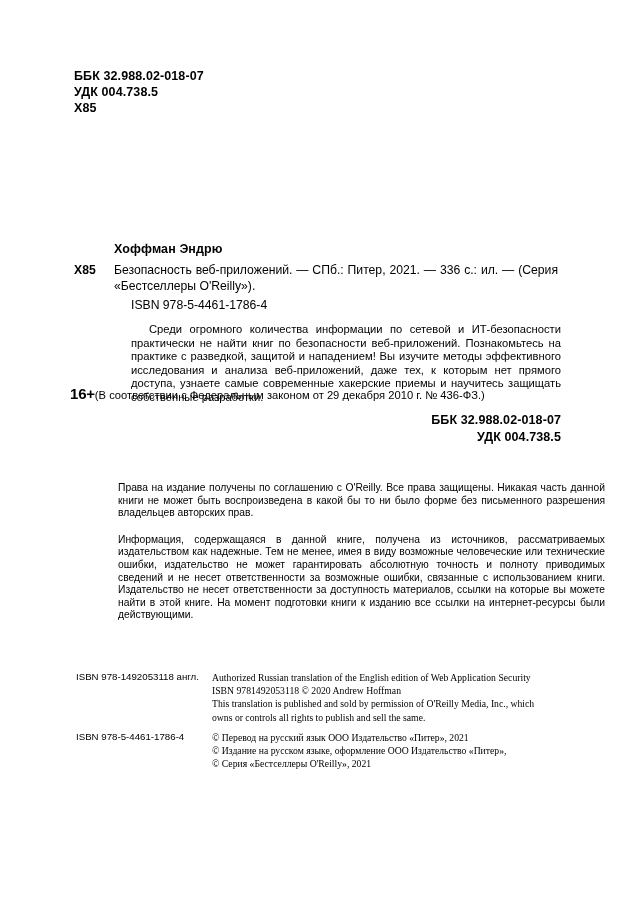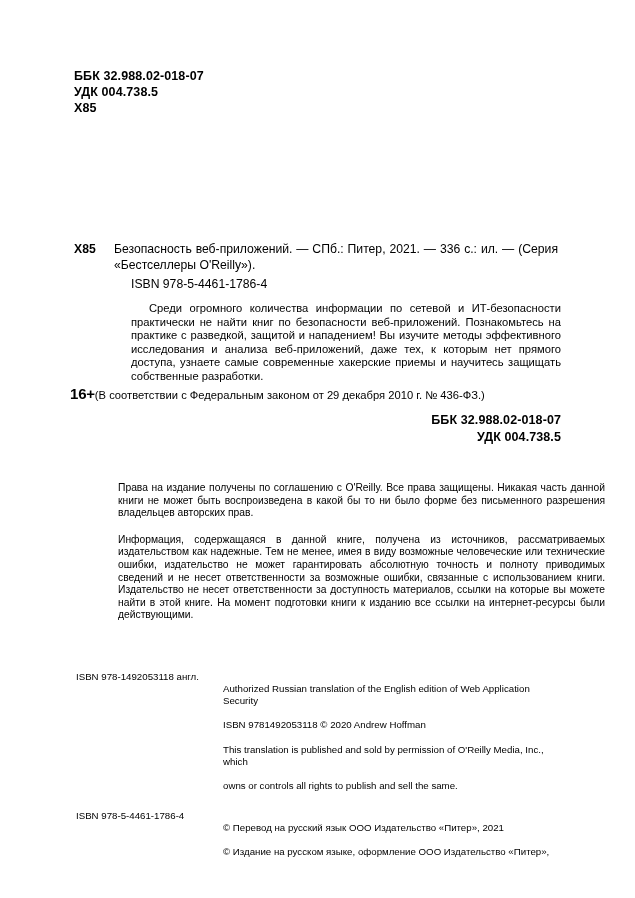--- a/index.html
+++ b/index.html
@@ -139,35 +139,36 @@
     align-items: flex-start;
   }
   .col-left {
     width: 135px;
     flex: 0 0 135px;
     white-space: nowrap;
   }
   .col-right {
     flex: 1 1 auto;
   }
-  .col-right div { margin: 12px; }
+  .col-right div { margin: 1px; font-family: Liberation Serif, serif; }
   .gap-row { height: 6px; }
 </style>
 </head>
 <body>
 
 <div class="page">
 
   <div class="top-codes">
     <div>ББК 32.988.02-018-07</div>
     <div>УДК 004.738.5</div>
     <div>Х85</div>
   </div>
 
   <div class="bib">
+    <div class="bib-author">Хоффман Эндрю</div>
     <div class="bib-row">
       <span class="bib-code">Х85</span><span class="bib-desc">Безопасность веб-приложений. — СПб.: Питер, 2021. — 336 с.: ил. — (Серия «Бестселлеры O'Reilly»).</span>
     </div>
     <div class="bib-isbn">ISBN 978-5-4461-1786-4</div>
     <div class="annotation">Среди огромного количества информации по сетевой и ИТ-безопасности практически не найти книг по безопасности веб-приложений. Познакомьтесь на практике с разведкой, защитой и нападением! Вы изучите методы эффективного исследования и анализа веб-приложений, даже тех, к которым нет прямого доступа, узнаете самые современные хакерские приемы и научитесь защищать собственные разработки.</div>
   </div>
 
   <div class="age-line">
     <span class="age-mark">16+</span><span class="age-text">(В соответствии с Федеральным законом от 29 декабря 2010 г. № 436-ФЗ.)</span>
   </div>
@@ -191,17 +192,18 @@
         <div>This translation is published and sold by permission of O'Reilly Media, Inc., which</div>
         <div>owns or controls all rights to publish and sell the same.</div>
       </div>
     </div>
     <div class="gap-row"></div>
     <div class="col-row">
       <div class="col-left">ISBN 978-5-4461-1786-4</div>
       <div class="col-right">
         <div>© Перевод на русский язык ООО Издательство «Питер», 2021</div>
         <div>© Издание на русском языке, оформление ООО Издательство «Питер»,</div>
+        <div>© Серия «Бестселлеры O'Reilly», 2021</div>
       </div>
     </div>
   </div>
 
 </div>
 
 </body></html>

